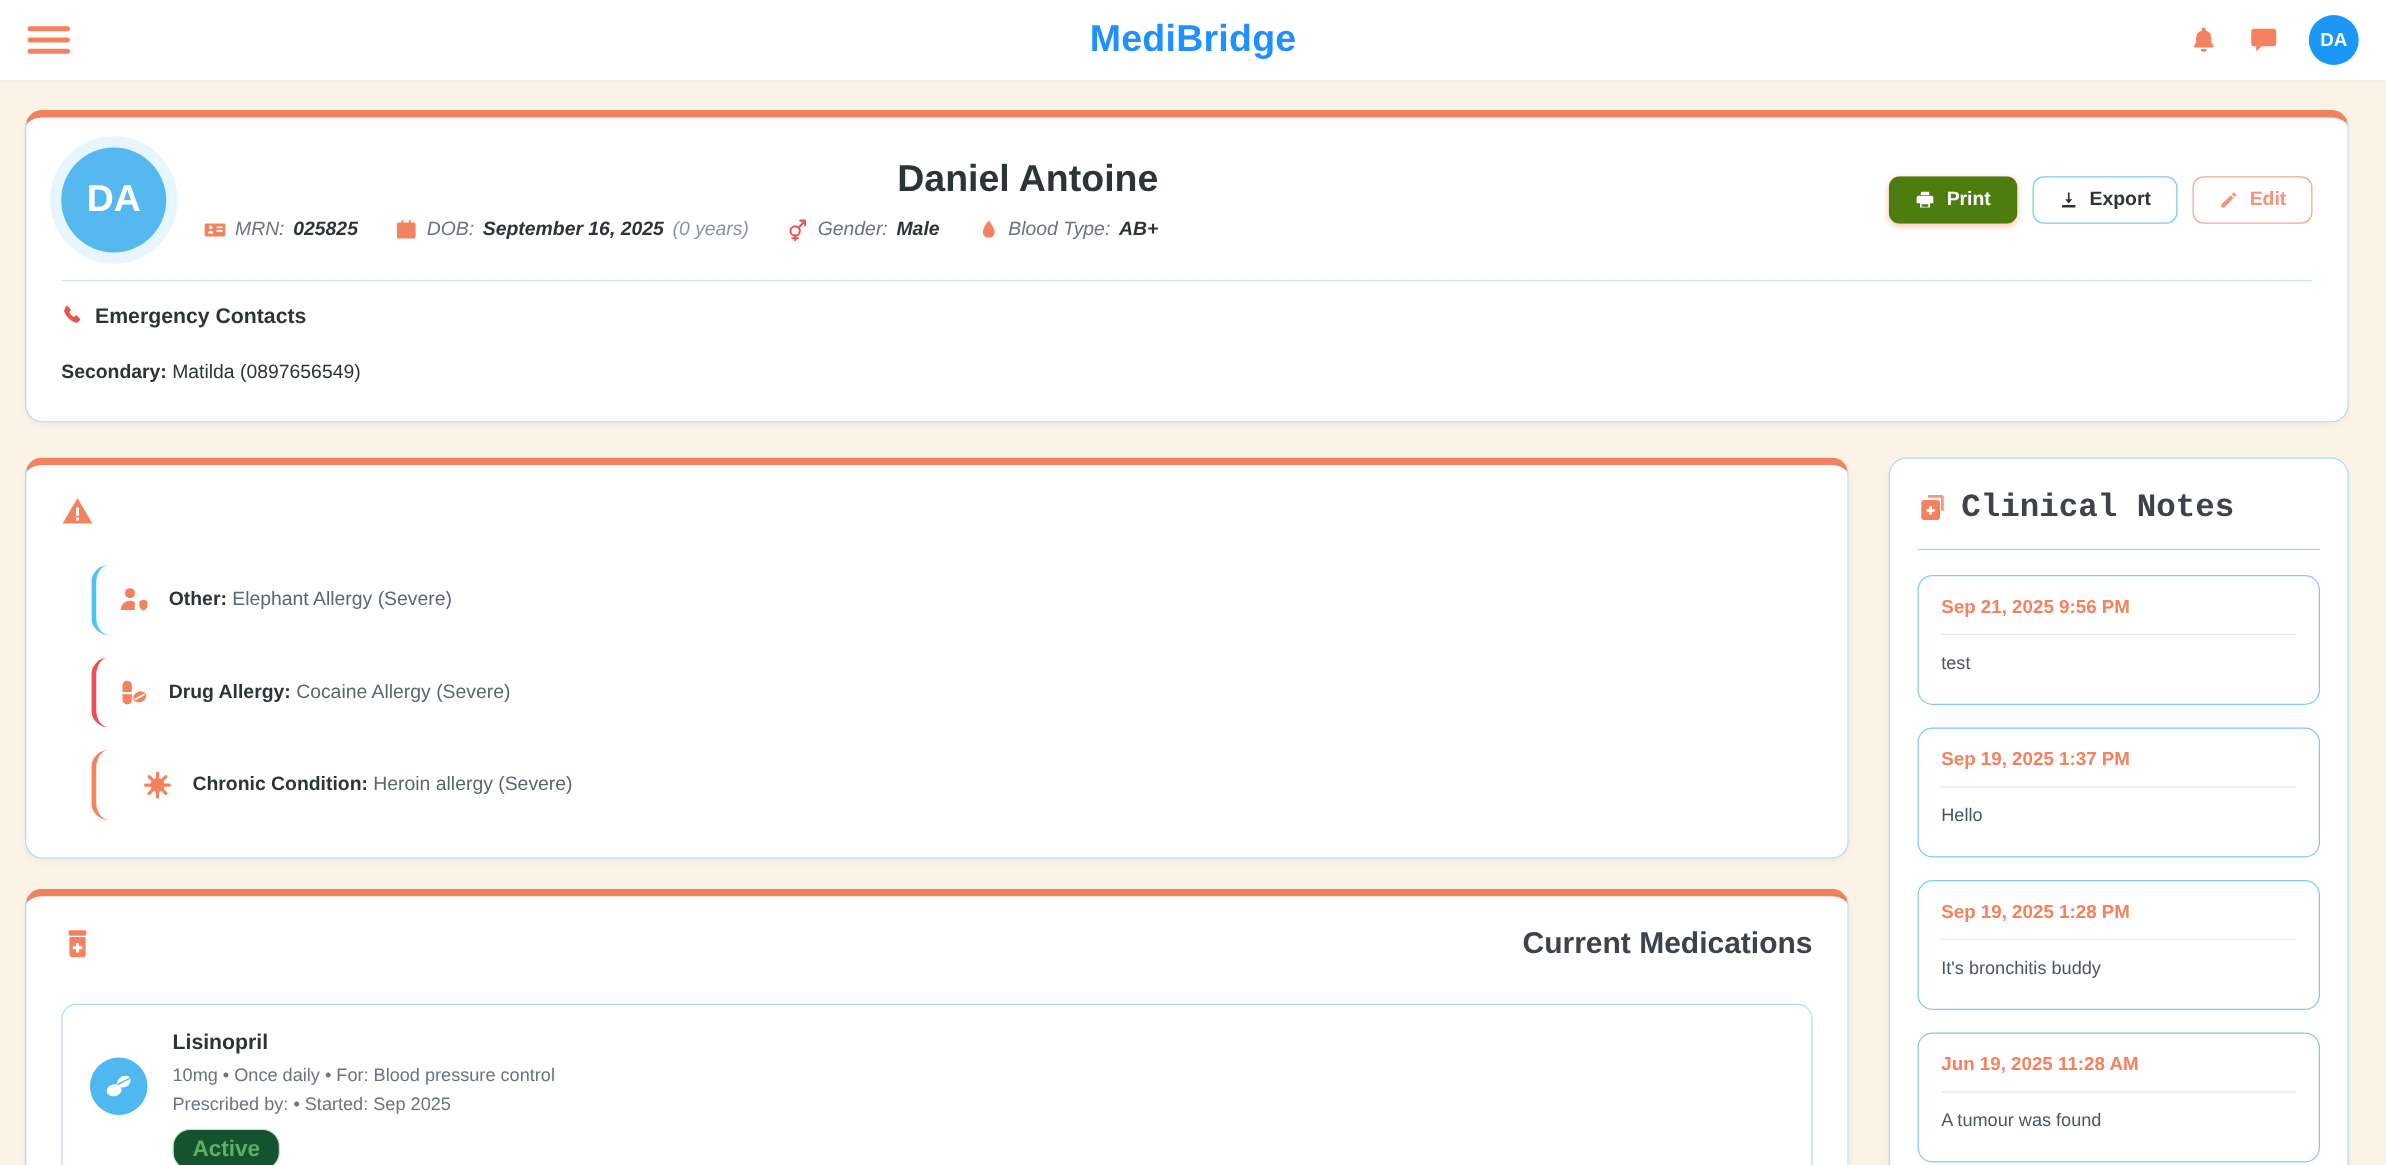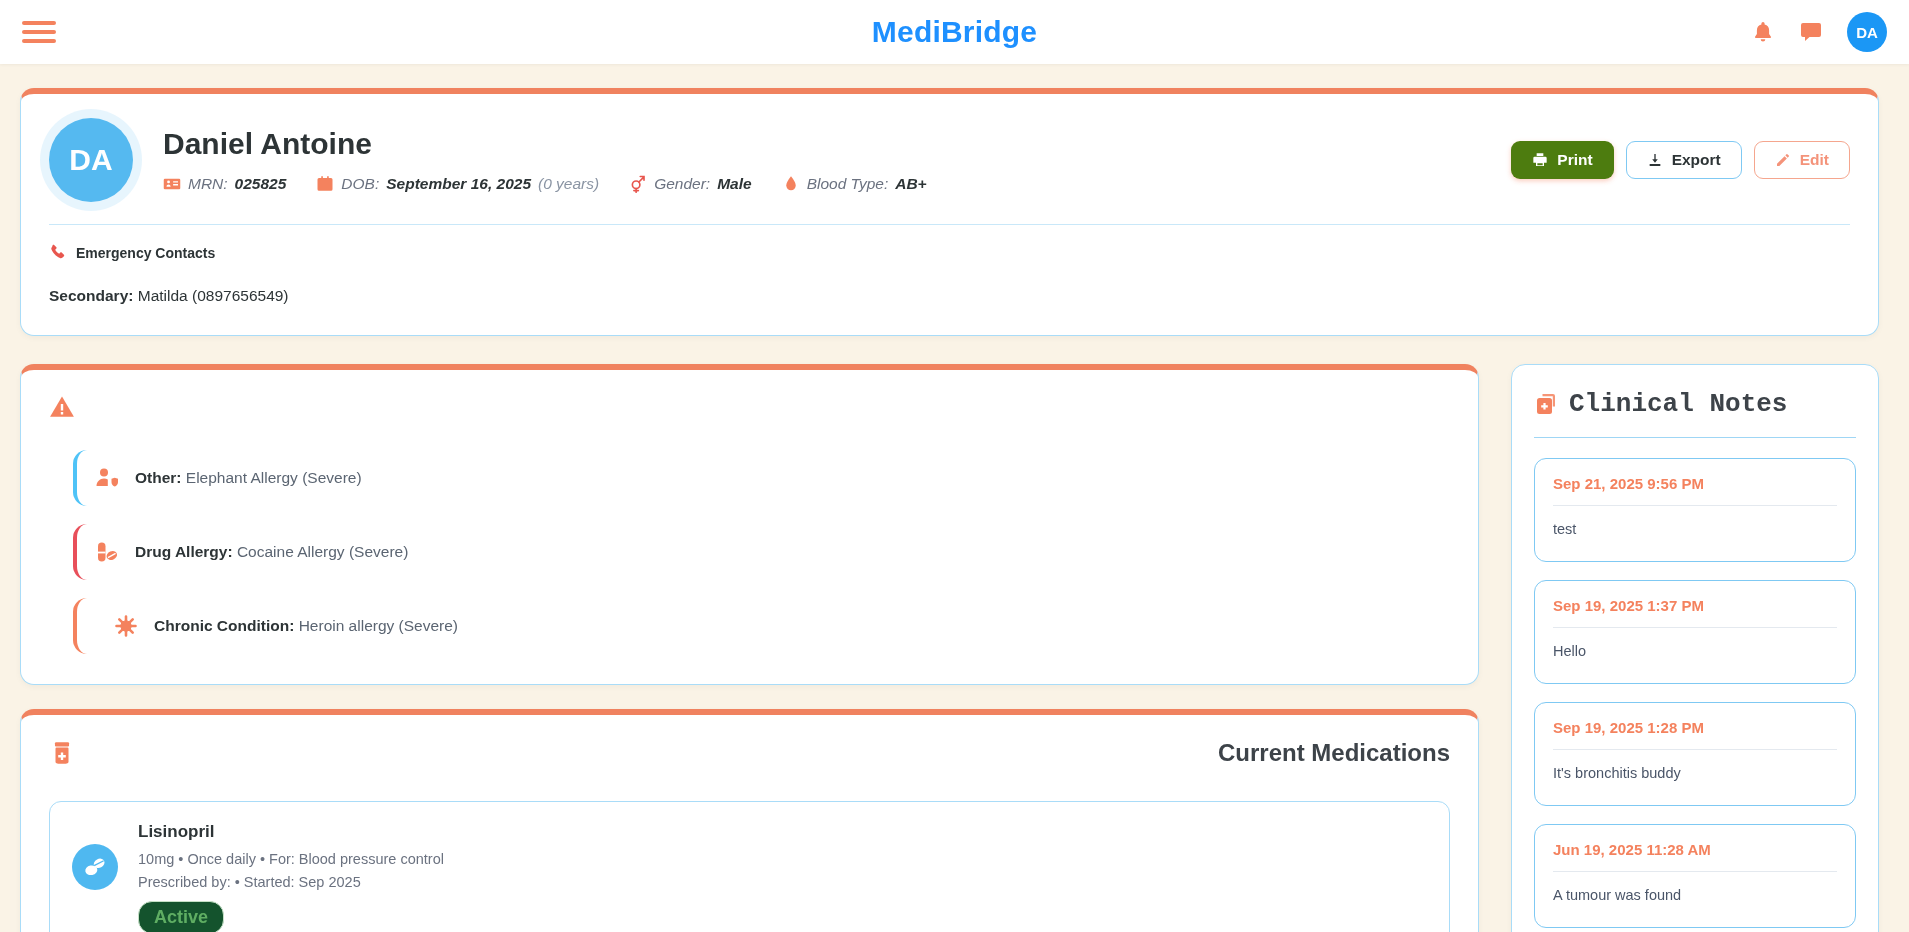--- a/index.html
+++ b/index.html
@@ -50,39 +50,39 @@
 
   
   .patient-card { padding: 24px 28px 30px 28px; }
   .patient-top { display: flex; align-items: center; gap: 30px; }
   .avatar-lg {
     width: 84px; height: 84px; border-radius: 50%; flex: 0 0 84px;
     background: #55b9f0; color: #fff; font-weight: 700; font-size: 30px;
     display: flex; align-items: center; justify-content: center;
     box-shadow: 0 0 0 9px rgba(85,185,240,0.14);
   }
-  .patient-name { font-size: 30px; font-weight: 800; color: #2d3436; }
+  .patient-name { font-size: 30px; font-weight: 800; color: #2d3436; text-align: right; }
   .patient-meta { display: flex; gap: 30px; margin-top: 14px; font-size: 15.5px; color: #6b7280; flex-wrap: wrap; font-style: italic; }
   .meta-item { display: flex; align-items: center; gap: 7px; white-space: nowrap; }
   .meta-item .micon { width: 18px; height: 18px; color: #f4825e; }
   .meta-item b { color: #2d3436; }
   .meta-dim { color: #8a94a3; }
   .patient-actions { margin-left: auto; display: flex; gap: 12px; align-self: center; }
   .btn {
     display: inline-flex; align-items: center; gap: 9px;
     font-size: 15.5px; font-weight: 600; border-radius: 9px;
     padding: 9px 20px; cursor: pointer; border: 1.5px solid transparent;
     font-family: inherit; background: #fff;
   }
   .btn svg { width: 16px; height: 16px; }
   .btn-print { background: #4d7c0f; color: #fff; box-shadow: 0 2px 5px rgba(244,130,94,0.4); }
   .btn-export { border-color: #7fc9f3; color: #2d3436; }
   .btn-edit { border-color: #f5a68e; color: #f4937a; }
   .patient-divider { border: none; border-top: 1px solid #c9e8f9; margin: 22px 0 18px 0; }
-  .emg-title { display: flex; align-items: flex-end; gap: 9px; font-weight: 700; font-size: 14px; color: #2d3436; }
+  .emg-title { display: flex; align-items: flex-start; gap: 9px; font-weight: 700; font-size: 17px; color: #2d3436; }
   .emg-title .micon { width: 18px; height: 18px; color: #e8564e; }
   .contacts { display: grid; grid-template-columns: 1fr 1fr; margin-top: 26px; font-size: 15.5px; }
   .contact b { font-weight: 700; }
 
   
   .section-card { padding: 24px 28px 30px 28px; }
   .section-head { display: flex; align-items: center; justify-content: space-between; }
   .section-head .sicon { width: 26px; height: 26px; color: #f4825e; }
   .section-title { font-size: 24px; font-weight: 600; color: #3d4349; }
 

